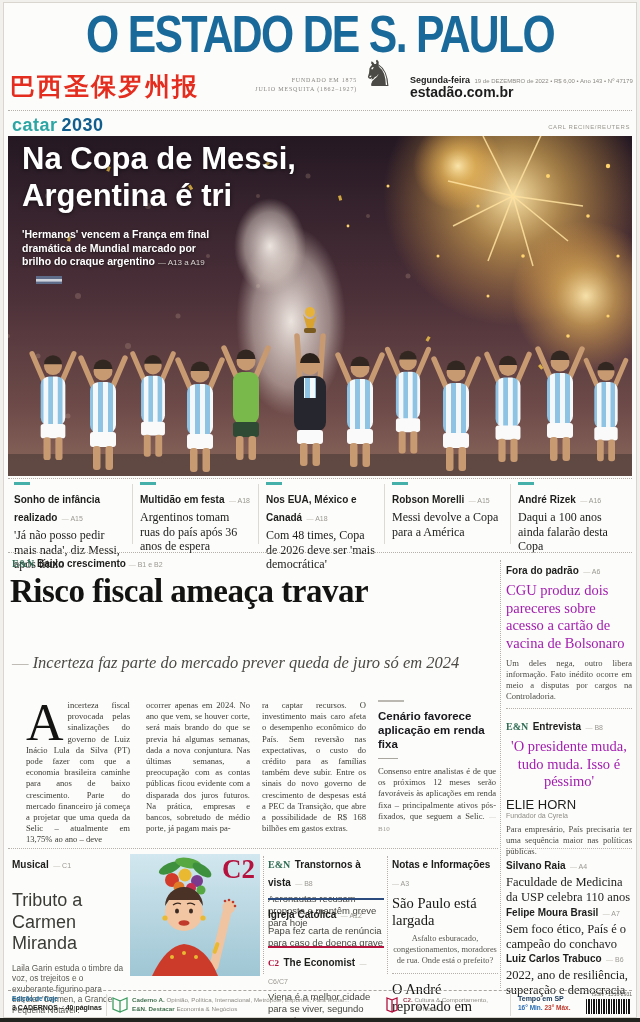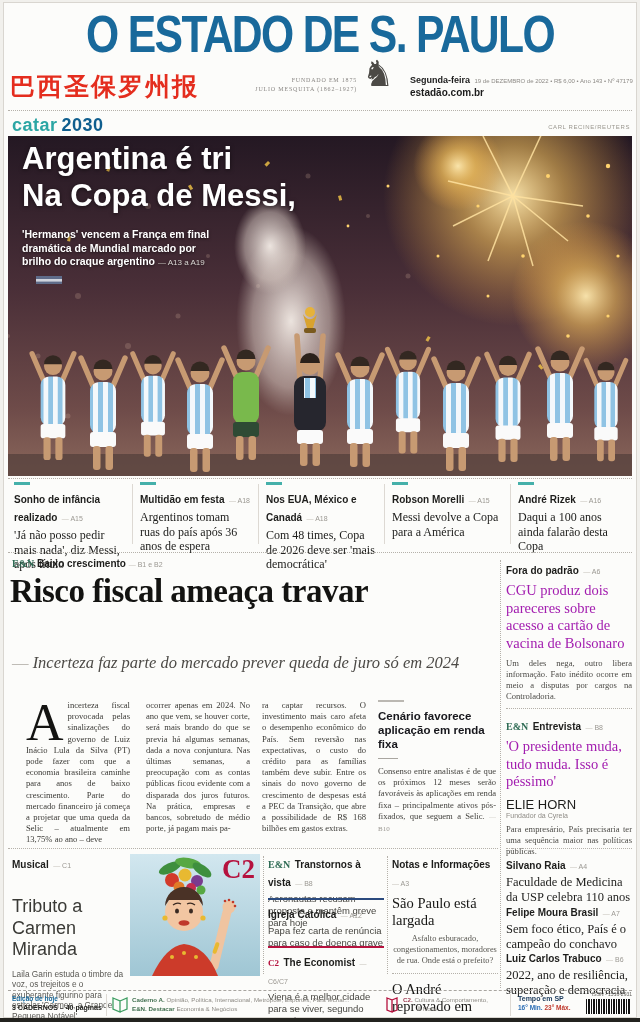--- a/index.html
+++ b/index.html
@@ -9,21 +9,21 @@
   .serif{font-family:"Liberation Serif","DejaVu Serif",serif;}
 
   
   .masthead-title{left:0;right:0;top:4px;text-align:center;font-family:"Liberation Sans",sans-serif;font-weight:700;font-size:52px;letter-spacing:-2px;color:#19699b;transform:scaleX(.82);transform-origin:center;white-space:nowrap;}
   .cn{left:10px;top:70px;font-size:25px;font-weight:700;color:#e42d1e;letter-spacing:2px;}
   .founded{left:225px;top:76px;width:132px;text-align:right;color:#8a8784;font-size:6px;letter-spacing:.8px;line-height:9px;font-family:"Liberation Serif",serif;}
   .horse{left:362px;top:56px;font-size:36px;color:#4c4a46;line-height:1;}
   .dateline{left:410px;top:72px;width:225px;line-height:11px;}
   .dateline .b{font-size:9px;font-weight:700;color:#1c1c1c;}
   .dateline .s{font-size:6px;color:#8d8a86;}
-  .dateline .site{font-size:10px;font-weight:700;color:#1c1c1c;}
+  .dateline .site{font-size:14px;font-weight:700;color:#1c1c1c;}
   .hrule{border-top:1px dotted #b5b1aa;height:0;}
   .vrule{border-left:1px solid #ddd9d3;width:0;}
   .vdot{border-left:1px dotted #b5b1aa;width:0;}
 
   
   .catar{left:12px;top:115px;font-weight:700;font-size:18px;letter-spacing:.5px;}
   .catar .c1{color:#2ca6a4;border-bottom:2px dotted #2ca6a4;padding-bottom:1px;}
   .catar .c2{color:#0f5e8e;margin-left:4px;}
   .photo-credit{right:10px;top:124px;font-size:6px;color:#9a978f;letter-spacing:.6px;}
 
@@ -241,22 +241,22 @@
       </g>
       <use href="#trophy" transform="translate(302,186)"></use>
       <use href="#pl" transform="translate(352,253)"></use>
       <use href="#pl" transform="translate(400,245) scale(.93)"></use>
       <use href="#pl" transform="translate(448,257)"></use>
       <use href="#pl" transform="translate(500,251) scale(.96)"></use>
       <use href="#pl" transform="translate(552,247)"></use>
       <use href="#pl" transform="translate(598,255) scale(.9)"></use>
     </svg>
     <div class="abs lead-head">
+      <div>Na Copa de Messi,</div>
       <div>Argentina é tri</div>
-      <div>Na Copa de Messi,</div>
     </div>
     <div class="abs lead-sub">
       <span>'Hermanos' vencem a França em final dramática de Mundial marcado por brilho do craque argentino</span>
       <span class="pg">A13 a A19</span>
     </div>
   </div>
 
   <div class="abs hrule" style="left:8px;width:624px;top:478px;"></div>
   <div class="abs brf" style="left:14px;">
     <div class="tick"></div>
@@ -323,21 +323,21 @@
     <span class="kick">Fora do padrão</span>
     <span class="pg">A6</span>
     <div class="rail-hl" style="margin-top:4px;">CGU produz dois pareceres sobre acesso a cartão de vacina de Bolsonaro</div>
     <div class="rail-bd" style="margin-top:6px;">Um deles nega, outro libera informação. Fato inédito ocorre em meio a disputas por cargos na Controladoria.</div>
   </div>
   <div class="abs hrule" style="left:506px;width:126px;top:708px;"></div>
   <div class="abs rail" style="top:716px;">
     <span class="en-logo">E&amp;N</span>
     <span class="kick">Entrevista</span>
     <span class="pg">B8</span>
-    <div class="rail-hl" style="margin-top:4px;">'O presidente muda, tudo muda. Isso é péssimo'</div>
+    <div class="rail-hl" style="margin-top:4px;text-align:center;">'O presidente muda, tudo muda. Isso é péssimo'</div>
     <div class="author" style="margin-top:6px;">ELIE HORN</div>
     <div class="role">Fundador da Cyrela</div>
     <div class="rail-bd" style="margin-top:5px;">Para empresário, País precisaria ter uma sequência maior nas políticas públicas.</div>
   </div>
   <div class="abs hrule" style="left:506px;width:126px;top:848px;"></div>
   <div class="abs rail rail-brief" style="top:855px;">
     <span class="kick">Silvano Raia</span>
     <span class="pg">A4</span>
     <div class="hl">Faculdade de Medicina da USP celebra 110 anos</div>
   </div>
@@ -349,21 +349,21 @@
   <div class="abs rail rail-brief" style="top:948px;">
     <span class="kick">Luiz Carlos Trabuco</span>
     <span class="pg">B6</span>
     <div class="hl">2022, ano de resiliência, superação e democracia</div>
   </div>
 
   <div class="abs hrule" style="left:8px;width:490px;top:848px;"></div>
   <div class="abs" style="left:12px;top:854px;width:112px;">
     <span class="kick">Musical</span>
     <span class="pg">C1</span>
-    <div class="cult-hl" style="margin-top:24px;">Tributo a Carmen Miranda</div>
+    <div class="cult-hl" style="margin-top:18px;">Tributo a Carmen Miranda</div>
     <div class="cult-bd" style="margin-top:8px;">Laila Garin estuda o timbre da voz, os trejeitos e o exuberante figurino para estrelar 'Carmen, a Grande Pequena Notável'.</div>
   </div>
 
   <div class="abs carmen">
     <svg width="130" height="122" viewBox="0 0 130 122">
       <defs>
           <linearGradient id="cb" x1="0" y1="0" x2="0" y2="1">
         <stop offset="0" stop-color="#d2e7ef"></stop>
             <stop offset="1" stop-color="#9fc6d4"></stop>
           </linearGradient>

